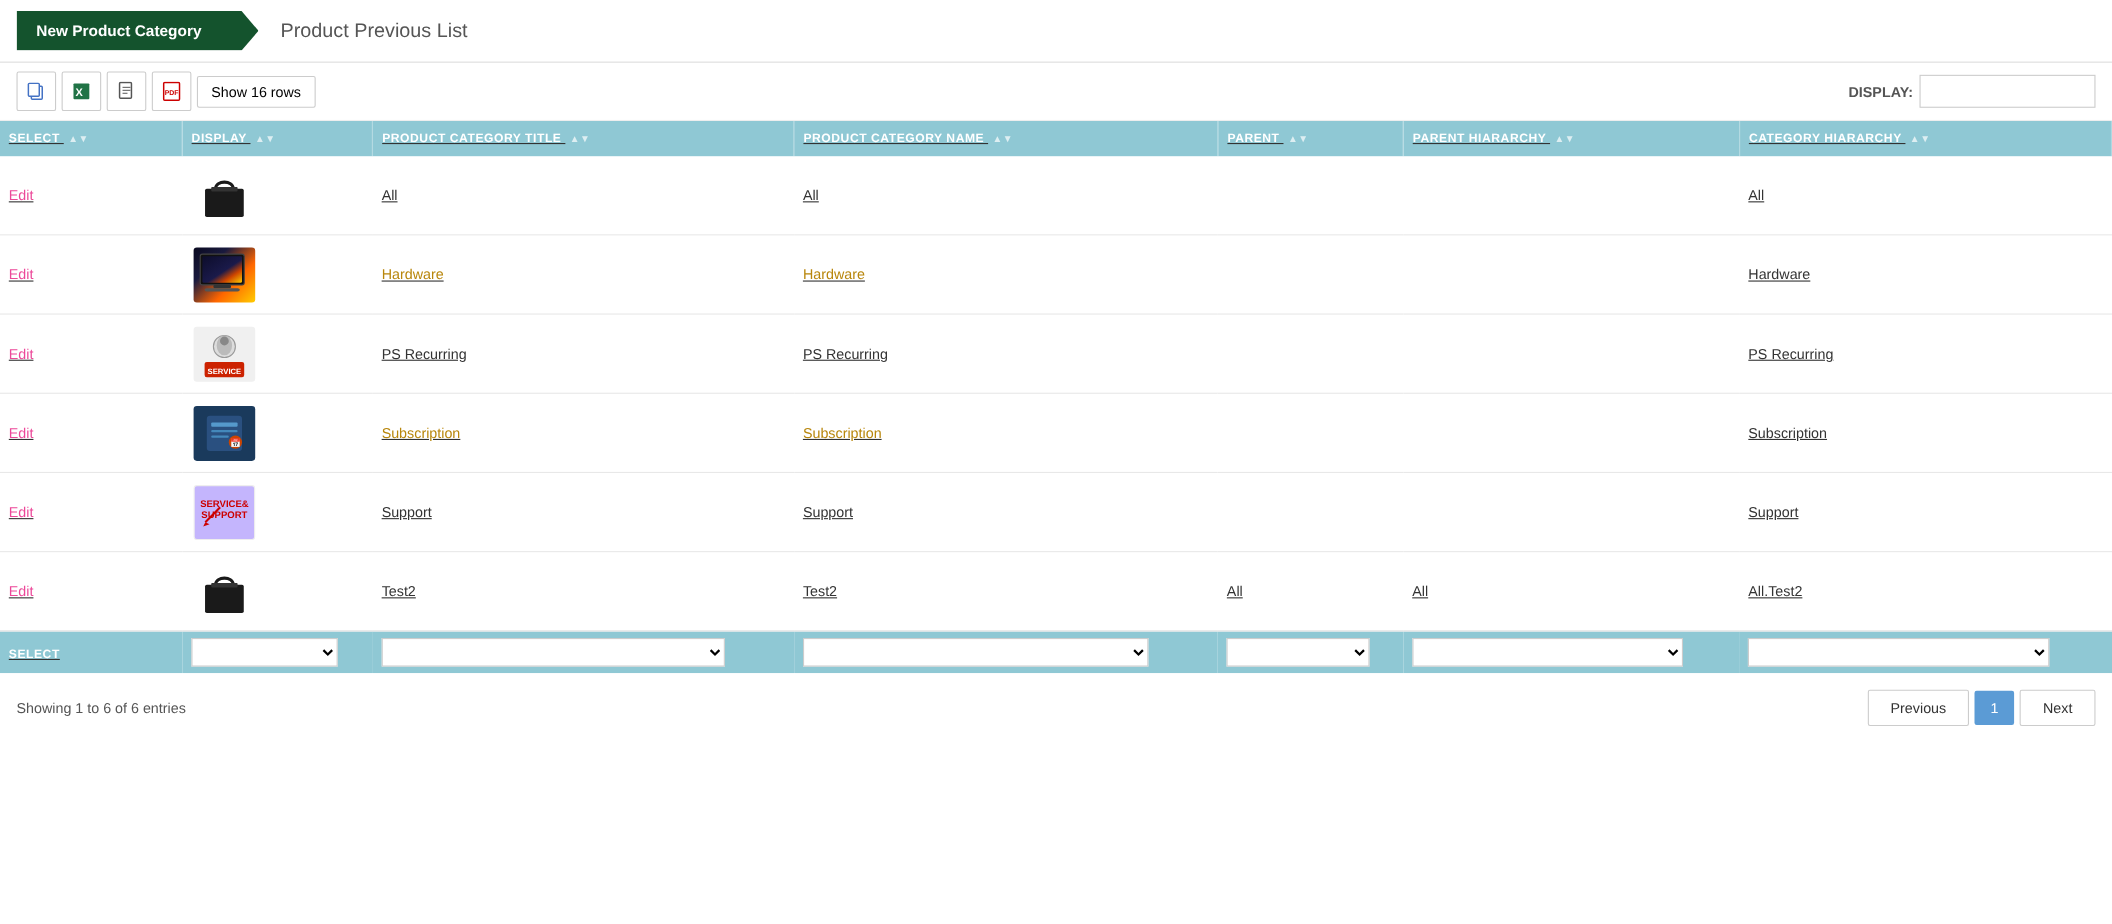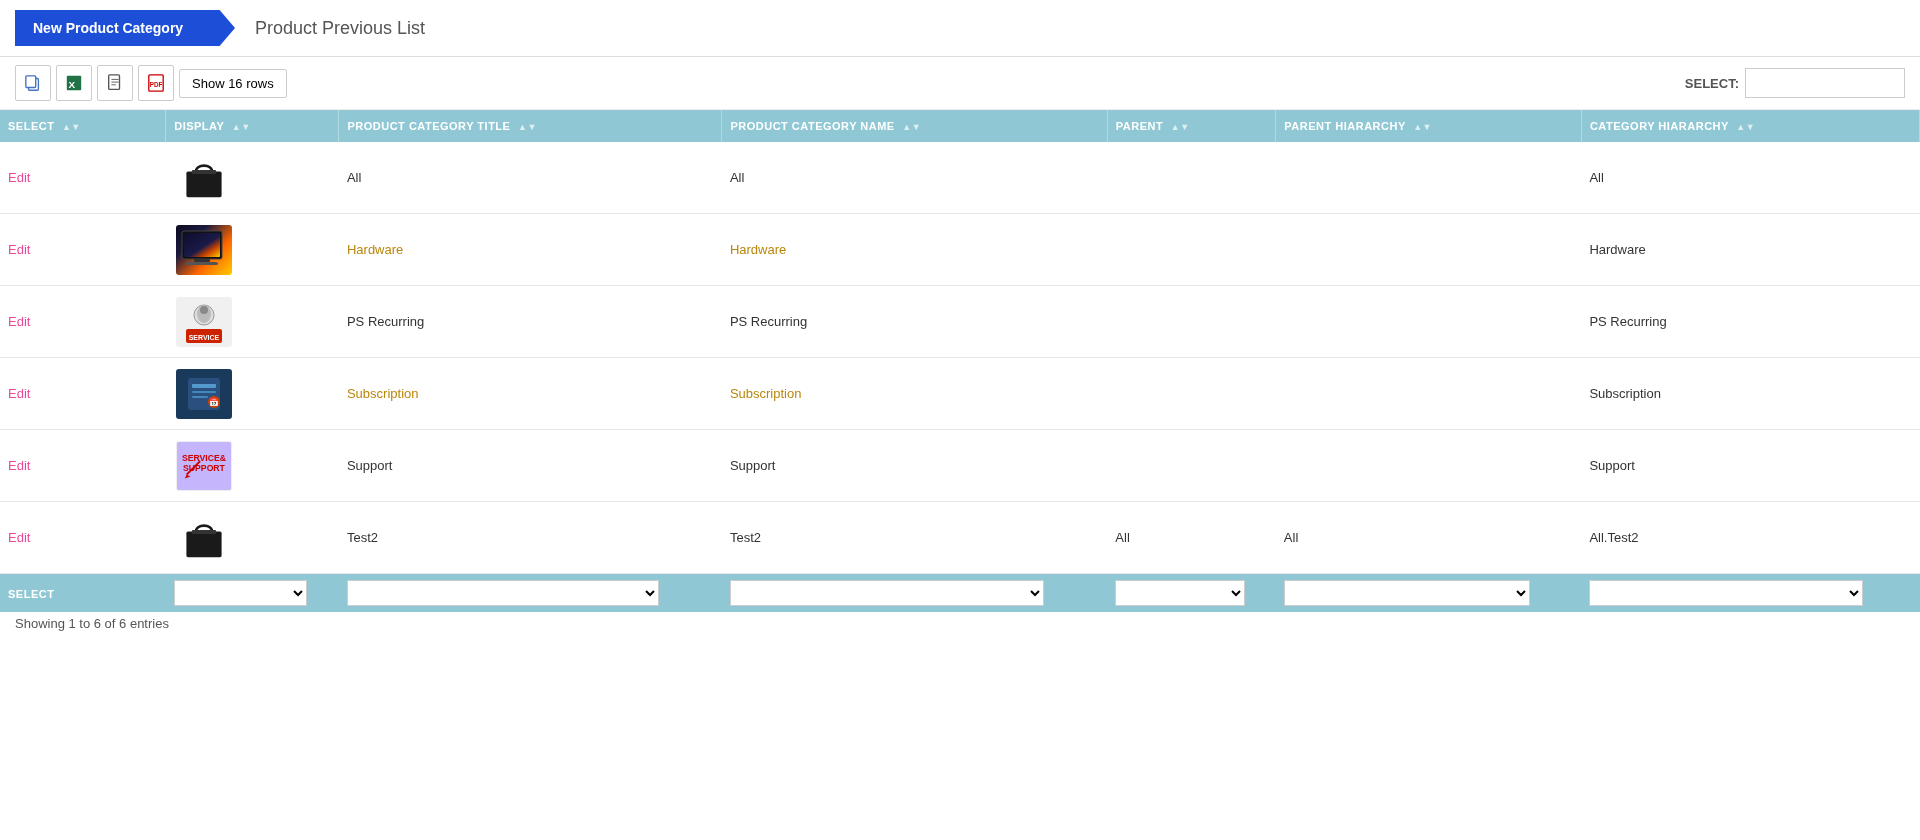--- a/index.html
+++ b/index.html
@@ -8,21 +8,21 @@
     
     .top-bar {
       display: flex;
       align-items: center;
       padding: 10px 15px;
       background: #fff;
       border-bottom: 1px solid #ddd;
       gap: 20px;
     }
     .new-product-btn {
-      background: #1d4ed8;
+      background: #14532d;
       color: #fff;
       border: none;
       padding: 10px 18px;
       font-size: 14px;
       font-weight: bold;
       cursor: pointer;
       clip-path: polygon(0 0, 93% 0, 100% 50%, 93% 100%, 0 100%);
       white-space: nowrap;
       min-width: 220px;
       text-align: left;
@@ -74,21 +74,21 @@
     .search-label { font-size: 13px; color: #555; font-weight: bold; }
     .search-input {
       border: 1px solid #ccc;
       padding: 4px 8px;
       font-size: 13px;
       width: 160px;
       height: 30px;
     }
 
     
-    .table-container { overflow-x: auto; }
+    .table-container { overflow-x: auto; text-decoration: underline; }
     table { width: 100%; border-collapse: collapse; }
     thead tr {
       background: #8fc8d4;
       color: #fff;
     }
     thead th {
       padding: 10px 8px;
       text-align: left;
       font-size: 11px;
       font-weight: bold;
@@ -135,21 +135,21 @@
       font-size: 11px;
       font-weight: bold;
       letter-spacing: 0.5px;
     }
 
     
     .footer {
       display: flex;
       align-items: center;
       justify-content: space-between;
-      padding: 4px 15px;
+      padding: 15px 15px;
     }
     .showing-text { font-size: 13px; color: #555; }
     .pagination { display: flex; gap: 5px; align-items: center; }
     .page-btn {
       border: 1px solid #ccc;
       background: #fff;
       padding: 8px 20px;
       cursor: pointer;
       font-size: 13px;
       border-radius: 2px;
@@ -200,21 +200,21 @@
     </svg>
   </div>
   <div class="icon-btn" title="PDF">
     <svg viewBox="0 0 20 20" xmlns="http://www.w3.org/2000/svg">
       <rect x="2" y="1" width="16" height="18" rx="1" fill="none" stroke="#cc0000" stroke-width="1.5"></rect>
       <text x="3" y="14" font-size="7" fill="#cc0000" font-weight="bold">PDF</text>
     </svg>
   </div>
   <button class="show-rows-btn">Show 16 rows</button>
   <div class="search-box">
-    <label class="search-label">SELECT:</label>
+    <label class="search-label">DISPLAY:</label>
     <input class="search-input" type="text" style="">
   </div>
 </div>
 
 <div class="table-container">
   <table>
     <thead>
       <tr>
         <th>SELECT <span class="sort-arrows">▲▼</span></th>
         <th>DISPLAY <span class="sort-arrows">▲▼</span></th>
@@ -411,13 +411,18 @@
             <option></option>
           </select>
         </td>
       </tr>
     </tfoot>
   </table>
 </div>
 
 <div class="footer">
   <span class="showing-text">Showing 1 to 6 of 6 entries</span>
+  <div class="pagination">
+    <button class="page-btn">Previous</button>
+    <button class="page-num">1</button>
+    <button class="page-btn">Next</button>
+  </div>
 </div>
 
 </body></html>

